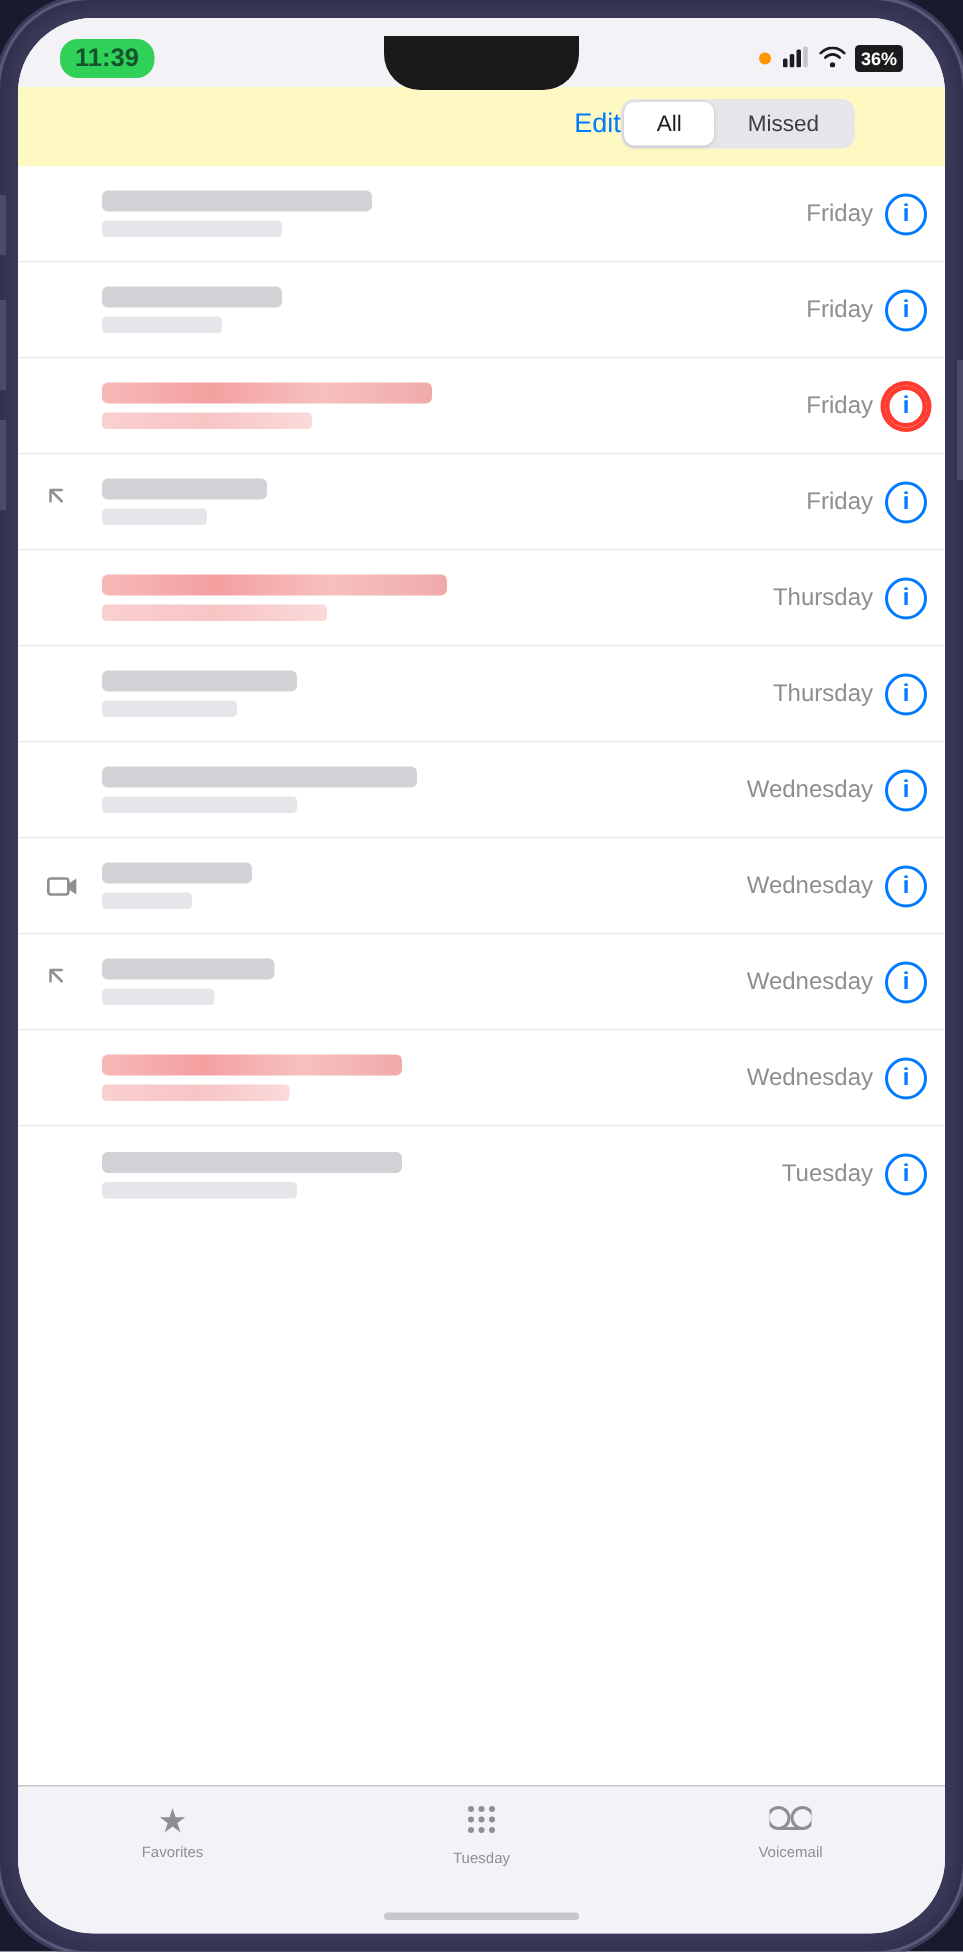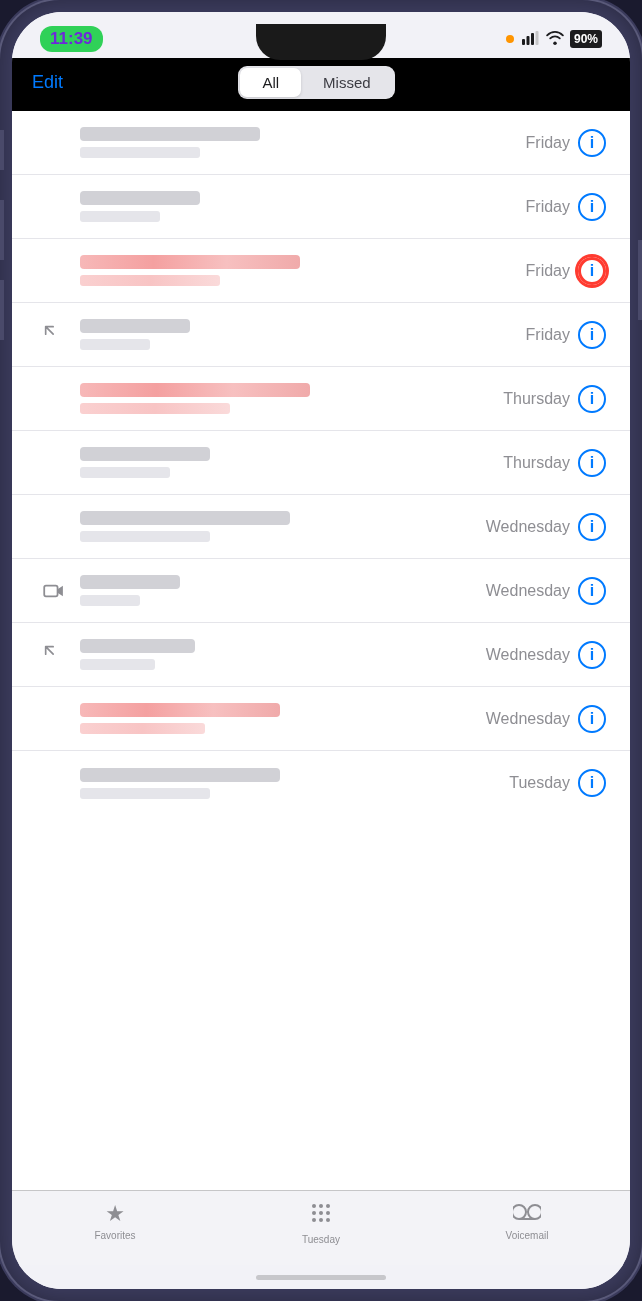--- a/index.html
+++ b/index.html
@@ -54,21 +54,21 @@
     .status-bar {
       display: flex;
       justify-content: space-between;
       align-items: center;
       padding: 14px 28px 6px;
       background: #f2f2f7;
       flex-shrink: 0;
     }
     .status-time {
       background: #30d158;
-      color: #6d28d9;
+      color: #14532d;
       font-size: 17px;
       font-weight: 600;
       padding: 3px 10px;
       border-radius: 12px;
     }
     .status-notch {
       width: 130px;
       height: 36px;
       background: #1a1a1a;
       border-radius: 0 0 24px 24px;
@@ -100,26 +100,25 @@
       width: 8px;
       height: 8px;
       background: #ff9500;
       border-radius: 50%;
       margin-right: 2px;
     }
 
     
     .header {
       display: flex;
-      justify-content: space-between;
+      justify-content: flex-end;
       align-items: center;
       padding: 8px 20px 12px;
-      background: #000000;
-      flex-shrink: 0;
-      gap: 42px;
+      background: #fef9c3;
+      flex-shrink: 0;
     }
     .edit-btn {
       color: #007aff;
       font-size: 18px;
       font-weight: 400;
       background: none;
       border: none;
       cursor: pointer;
     }
     .segment-control {
@@ -146,21 +145,21 @@
 
     
     .call-list {
       flex: 1;
       overflow-y: auto;
       background: white;
     }
     .call-item {
       display: flex;
       align-items: center;
-      padding: 10px 24px;
+      padding: 10px 12px;
       border-bottom: 0.5px solid #e5e5ea;
       min-height: 64px;
       background: white;
       position: relative;
       justify-content: center;
     }
     .call-item:last-child {
       border-bottom: none;
     }
     .call-icon-area {
@@ -297,21 +296,21 @@
           </svg>
         </span>
         <span class="wifi-icon">
           <svg width="18" height="14" viewBox="0 0 20 16">
             <path d="M10 12a2 2 0 1 1 0 4 2 2 0 0 1 0-4z" fill="#1c1c1e"></path>
             <path d="M4.5 8.5C6.2 6.8 8 6 10 6s3.8.8 5.5 2.5" fill="none" stroke="#1c1c1e" stroke-width="2" stroke-linecap="round"></path>
             <path d="M1 5C3.8 2.2 6.8 1 10 1s6.2 1.2 9 4" fill="none" stroke="#1c1c1e" stroke-width="2" stroke-linecap="round"></path>
           </svg>
         </span>
         <div class="battery-box">
-          <span>90</span>
+          <span>36</span>
           <span>%</span>
         </div>
       </div>
     </div>
 
     <div class="header">
       <button class="edit-btn">Edit</button>
       <div class="segment-control">
         <button class="segment-btn active">All</button>
         <button class="segment-btn">Missed</button>

